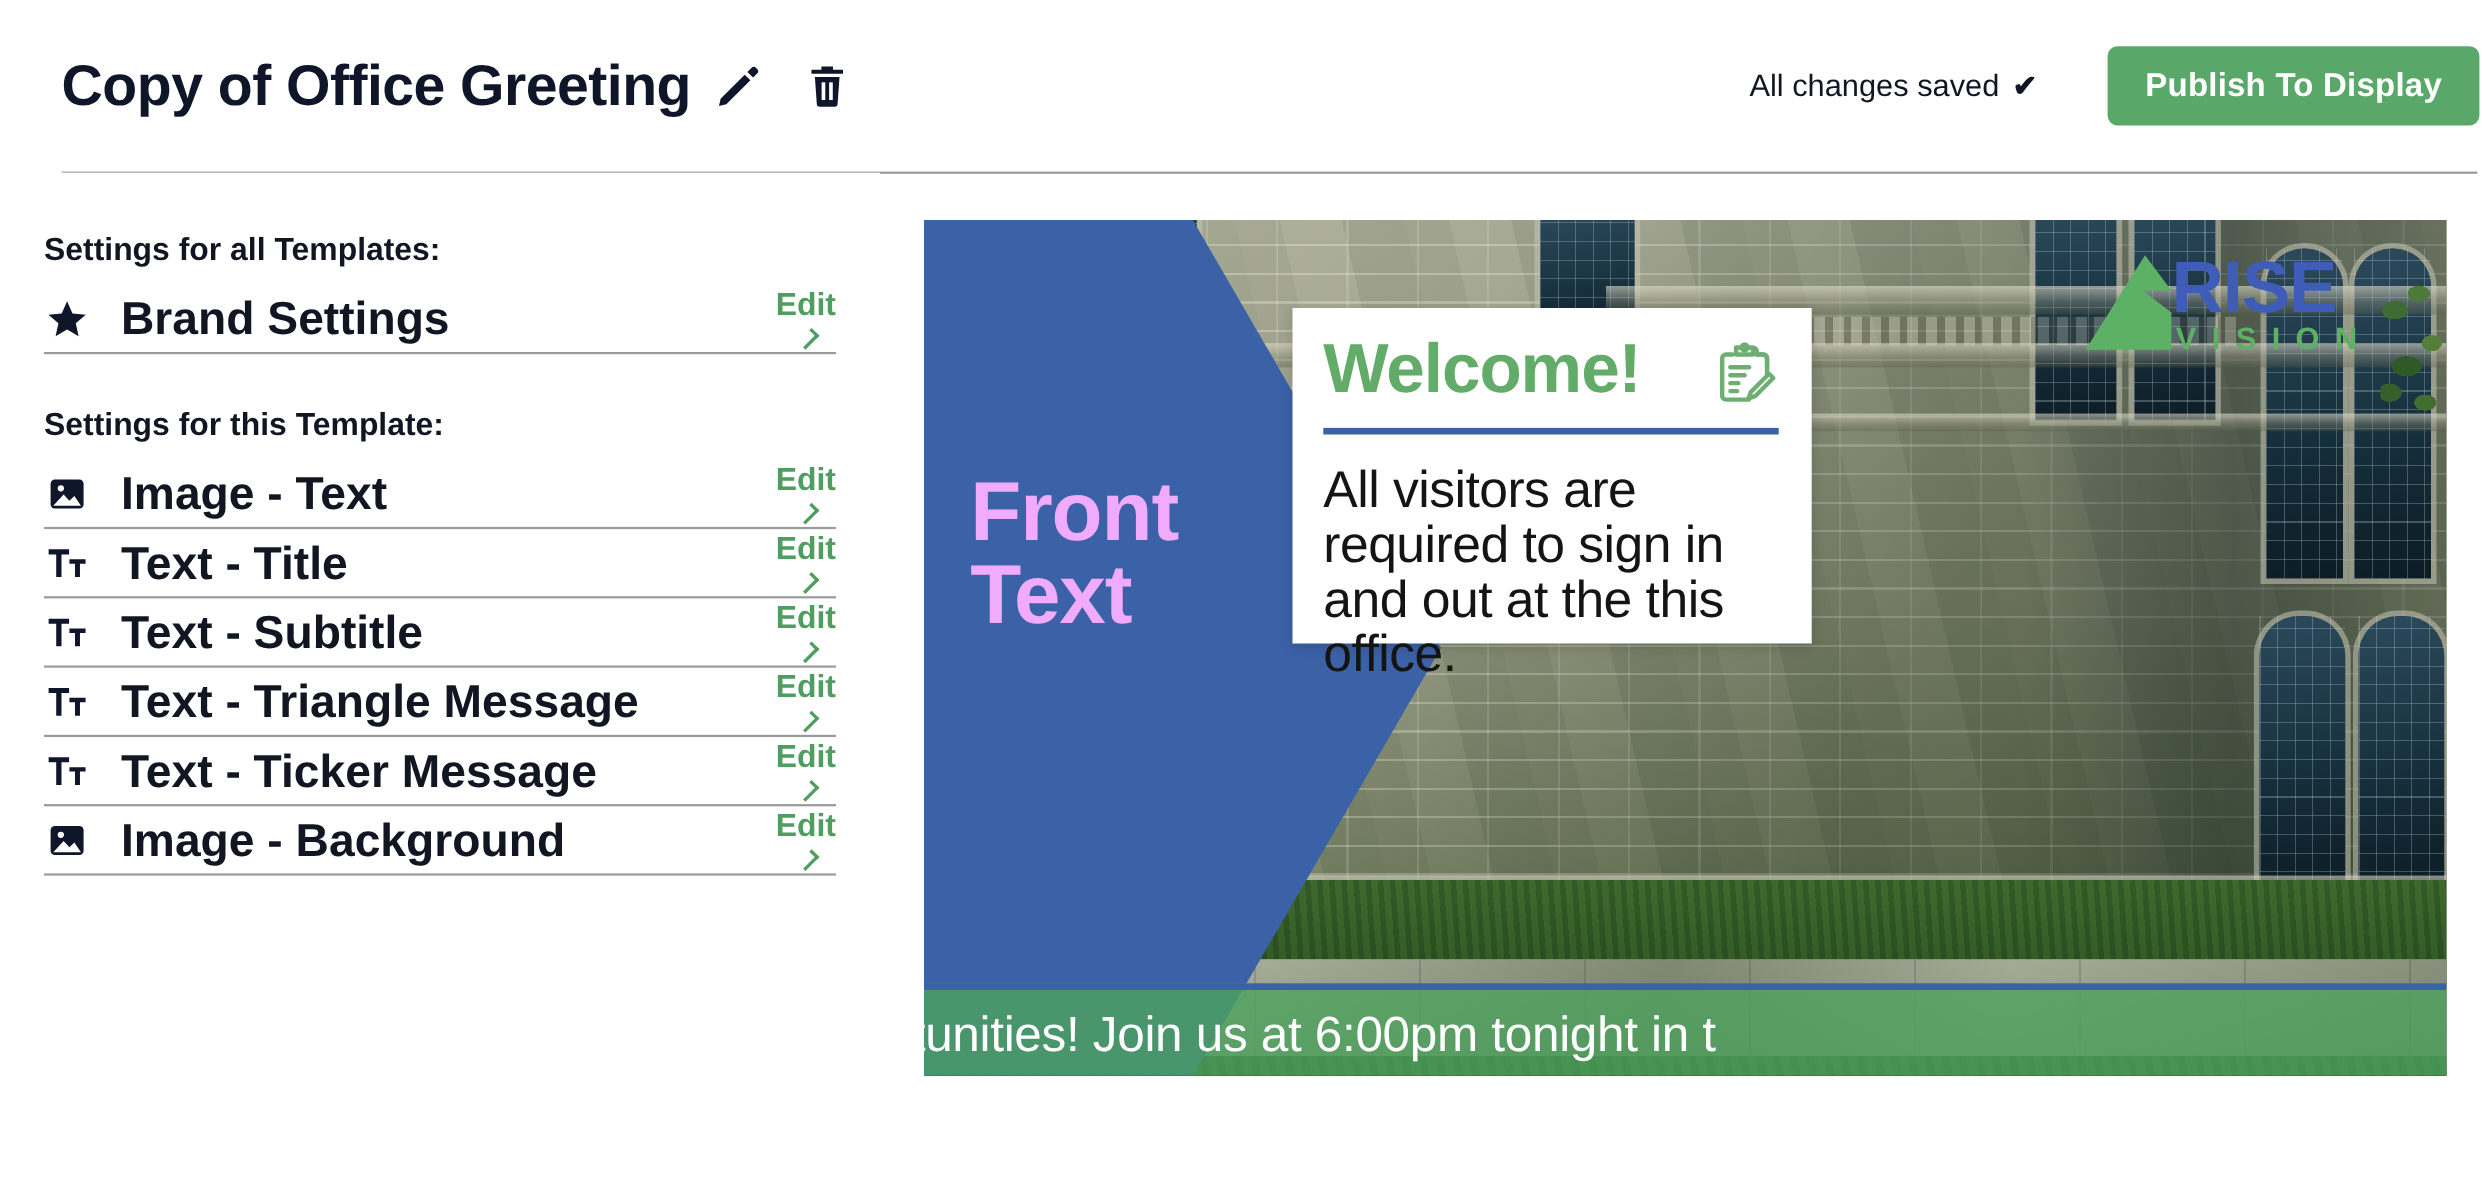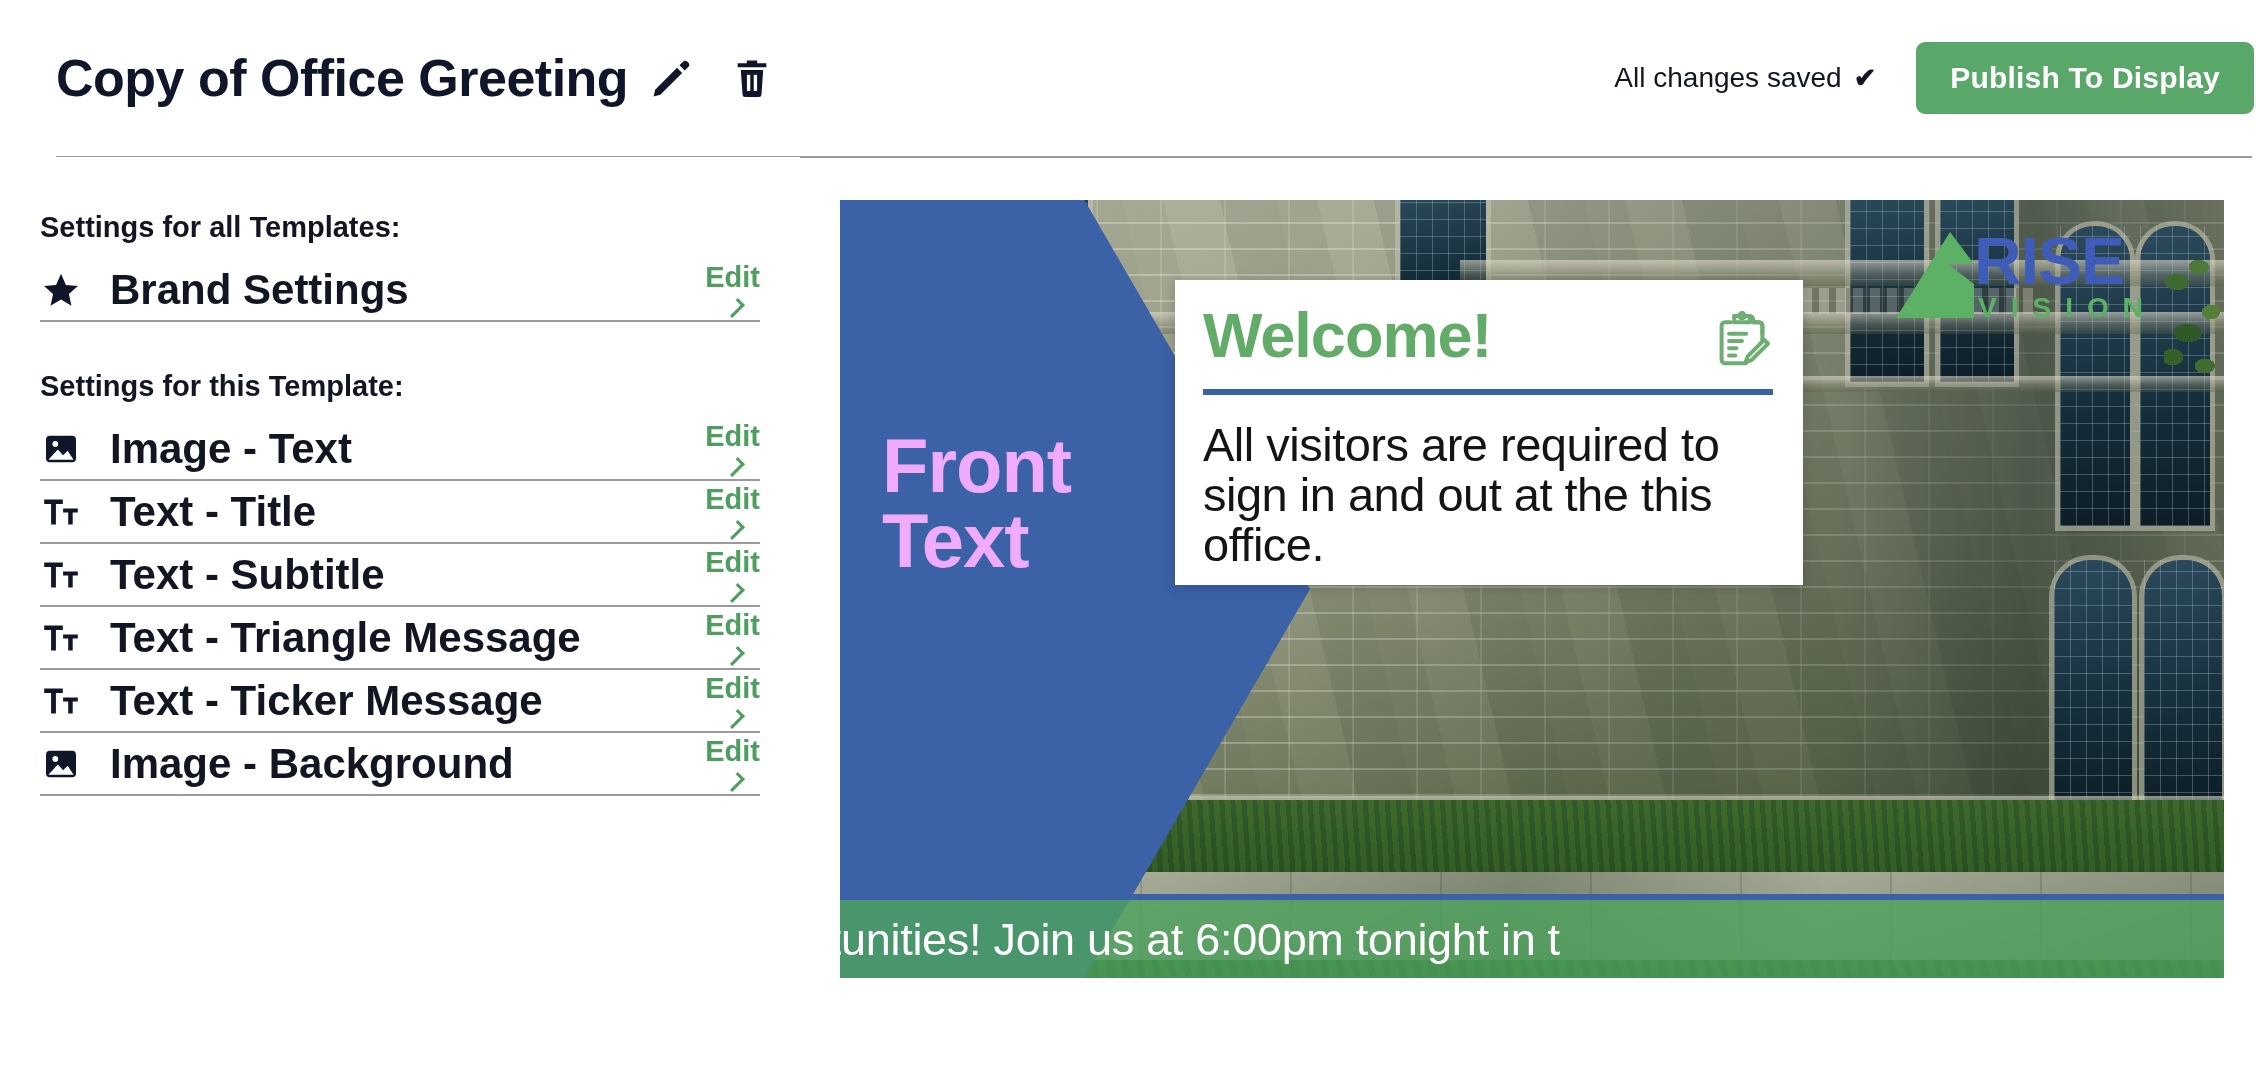--- a/index.html
+++ b/index.html
@@ -62,20 +62,21 @@
     padding: 0;
   }
 
   .pencil-header { width: 52px; height: 52px; margin-left: 18px; }
   .trash-header  { width: 48px; height: 52px; margin-left: 30px; }
 
   .header-right {
     margin-left: auto;
     display: flex;
     align-items: center;
+    gap: 24px;
   }
 
   .saved-status {
     font-size: 28px;
     color: #111622;
     white-space: nowrap;
     display: flex;
     align-items: center;
     gap: 12px;
     margin-right: 40px;
@@ -336,21 +337,21 @@
     font-weight: bold;
     line-height: 0.99;
     letter-spacing: -1px;
   }
 
   
   .msg-card {
     position: absolute;
     left: 335px;
     top: 80px;
-    width: 628px;
+    width: 472px;
     height: 305px;
     background: #ffffff;
     padding: 24px 30px 0 28px;
     box-shadow: 0 3px 12px rgba(0,0,0,0.16);
   }
   .msg-head {
     display: flex;
     align-items: flex-start;
     justify-content: space-between;
   }

